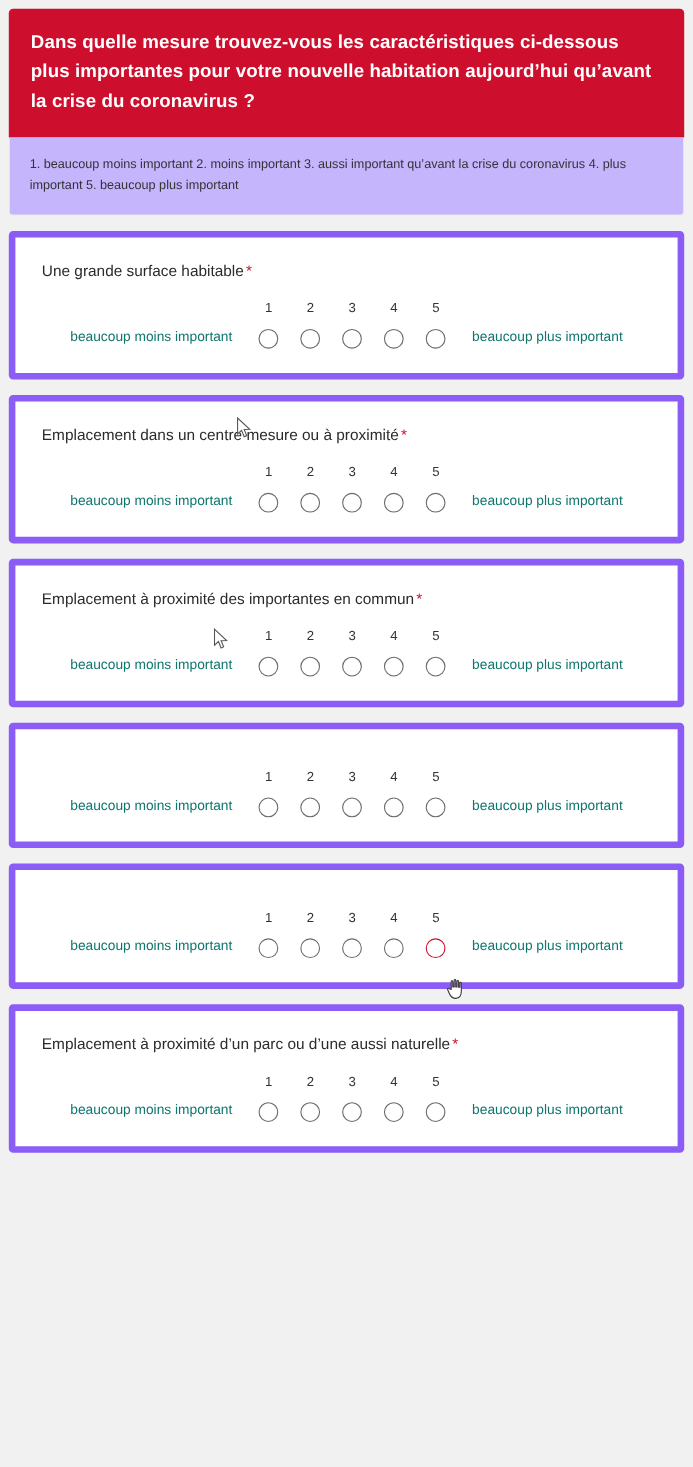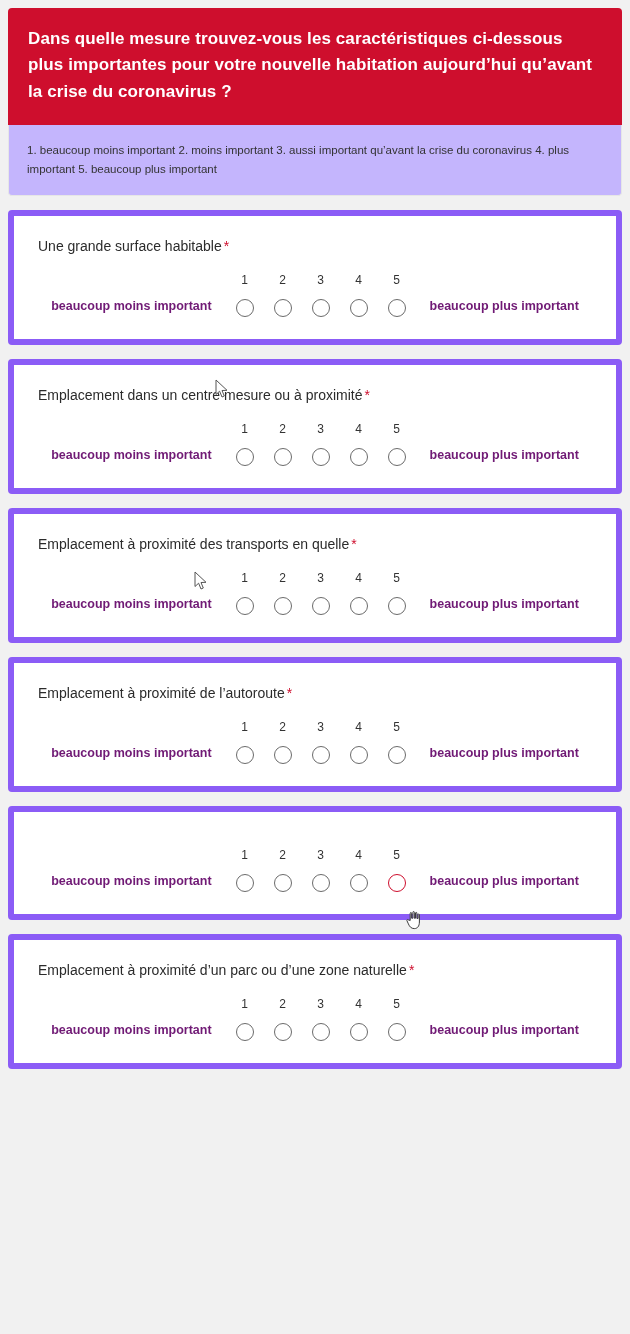--- a/index.html
+++ b/index.html
@@ -71,24 +71,23 @@
     margin-left: 2px;
   }
   .scale-wrap {
     display: flex;
     align-items: flex-start;
     justify-content: center;
     margin-top: 14px;
   }
   .anchor {
     font-size: 12.5px;
-    color: #701a75;
+    color: #0f766e;
     white-space: nowrap;
     padding-top: 28px;
-    font-weight: bold;
   }
   .anchor.left { text-align: right; padding-right: 14px; }
   .anchor.right { text-align: center; padding-left: 14px; }
   .radios {
     display: flex;
     flex-direction: column;
     align-items: center;
   }
   .num-row, .circle-row {
     display: flex;
@@ -223,58 +222,55 @@
     </div>
   </div>
 
   <div class="question-card">
     <div class="cursor" style="left:180px; top:57px;">
       <svg viewBox="0 0 14 20" width="14" height="20" xmlns="http://www.w3.org/2000/svg">
         <path d="M1,1 L1,15.5 L4.6,12.2 L7,18 L9.3,17 L7,11.5 L12,11.3 Z" fill="#ffffff" stroke="#555555" stroke-width="1"></path>
       </svg>
     </div>
     <div class="question-label">
-      <span>Emplacement à proximité des transports en quelle</span><span class="required-star">*</span>
-    </div>
-    <div class="scale-wrap">
-      <div class="anchor left">beaucoup moins important</div>
-      <div class="radios">
-        <div class="num-row">
-          <div class="num-cell">1</div>
-          <div class="num-cell">2</div>
-          <div class="num-cell">3</div>
-          <div class="num-cell">4</div>
-          <div class="num-cell">5</div>
-        </div>
-        <div class="circle-row">
-          <div class="circle-cell">
-              <span class="radio"></span>
-            </div>
-          <div class="circle-cell">
-              <span class="radio"></span>
-            </div>
-          <div class="circle-cell">
-              <span class="radio"></span>
-            </div>
-          <div class="circle-cell">
-              <span class="radio"></span>
-            </div>
-          <div class="circle-cell">
-              <span class="radio"></span>
-            </div>
-        </div>
-      </div>
-      <div class="anchor right">beaucoup plus important</div>
-    </div>
-  </div>
-
-  <div class="question-card">
-    <div class="question-label">
-      <span>Emplacement à proximité de l’autoroute</span><span class="required-star">*</span>
-    </div>
+      <span>Emplacement à proximité des importantes en commun</span><span class="required-star">*</span>
+    </div>
+    <div class="scale-wrap">
+      <div class="anchor left">beaucoup moins important</div>
+      <div class="radios">
+        <div class="num-row">
+          <div class="num-cell">1</div>
+          <div class="num-cell">2</div>
+          <div class="num-cell">3</div>
+          <div class="num-cell">4</div>
+          <div class="num-cell">5</div>
+        </div>
+        <div class="circle-row">
+          <div class="circle-cell">
+              <span class="radio"></span>
+            </div>
+          <div class="circle-cell">
+              <span class="radio"></span>
+            </div>
+          <div class="circle-cell">
+              <span class="radio"></span>
+            </div>
+          <div class="circle-cell">
+              <span class="radio"></span>
+            </div>
+          <div class="circle-cell">
+              <span class="radio"></span>
+            </div>
+        </div>
+      </div>
+      <div class="anchor right">beaucoup plus important</div>
+    </div>
+  </div>
+
+  <div class="question-card">
     <div class="scale-wrap">
       <div class="anchor left">beaucoup moins important</div>
       <div class="radios">
         <div class="num-row">
           <div class="num-cell">1</div>
           <div class="num-cell">2</div>
           <div class="num-cell">3</div>
           <div class="num-cell">4</div>
           <div class="num-cell">5</div>
         </div>
@@ -333,21 +329,21 @@
     </div>
     <div class="hand-cursor" style="left:391px; top:97px;">
       <svg viewBox="0 0 17 22" width="17" height="22" xmlns="http://www.w3.org/2000/svg">
         <path d="M5.2,11.5 L5.2,4.2 C5.2,3.3 6.6,3.3 6.6,4.2 L6.6,9.2 L7.9,9.2 L7.9,3.2 C7.9,2.3 9.3,2.3 9.3,3.2 L9.3,9.2 L10.5,9.2 L10.5,4.0 C10.5,3.2 11.9,3.2 11.9,4.0 L11.9,9.4 L13.1,9.4 L13.1,5.6 C13.1,4.8 14.4,4.8 14.4,5.6 L14.4,13.0 C14.4,17.2 12.4,19.6 9.3,19.6 C6.2,19.6 4.5,17.6 3.4,14.9 L1.9,11.6 C1.5,10.7 2.8,10.0 3.4,10.9 Z" fill="#ffffff" stroke="#3b3b3b" stroke-width="1" stroke-linejoin="round"></path>
       </svg>
     </div>
   </div>
 
   <div class="question-card">
     <div class="question-label">
-      <span>Emplacement à proximité d’un parc ou d’une zone naturelle</span><span class="required-star">*</span>
+      <span>Emplacement à proximité d’un parc ou d’une aussi naturelle</span><span class="required-star">*</span>
     </div>
     <div class="scale-wrap">
       <div class="anchor left">beaucoup moins important</div>
       <div class="radios">
         <div class="num-row">
           <div class="num-cell">1</div>
           <div class="num-cell">2</div>
           <div class="num-cell">3</div>
           <div class="num-cell">4</div>
           <div class="num-cell">5</div>

